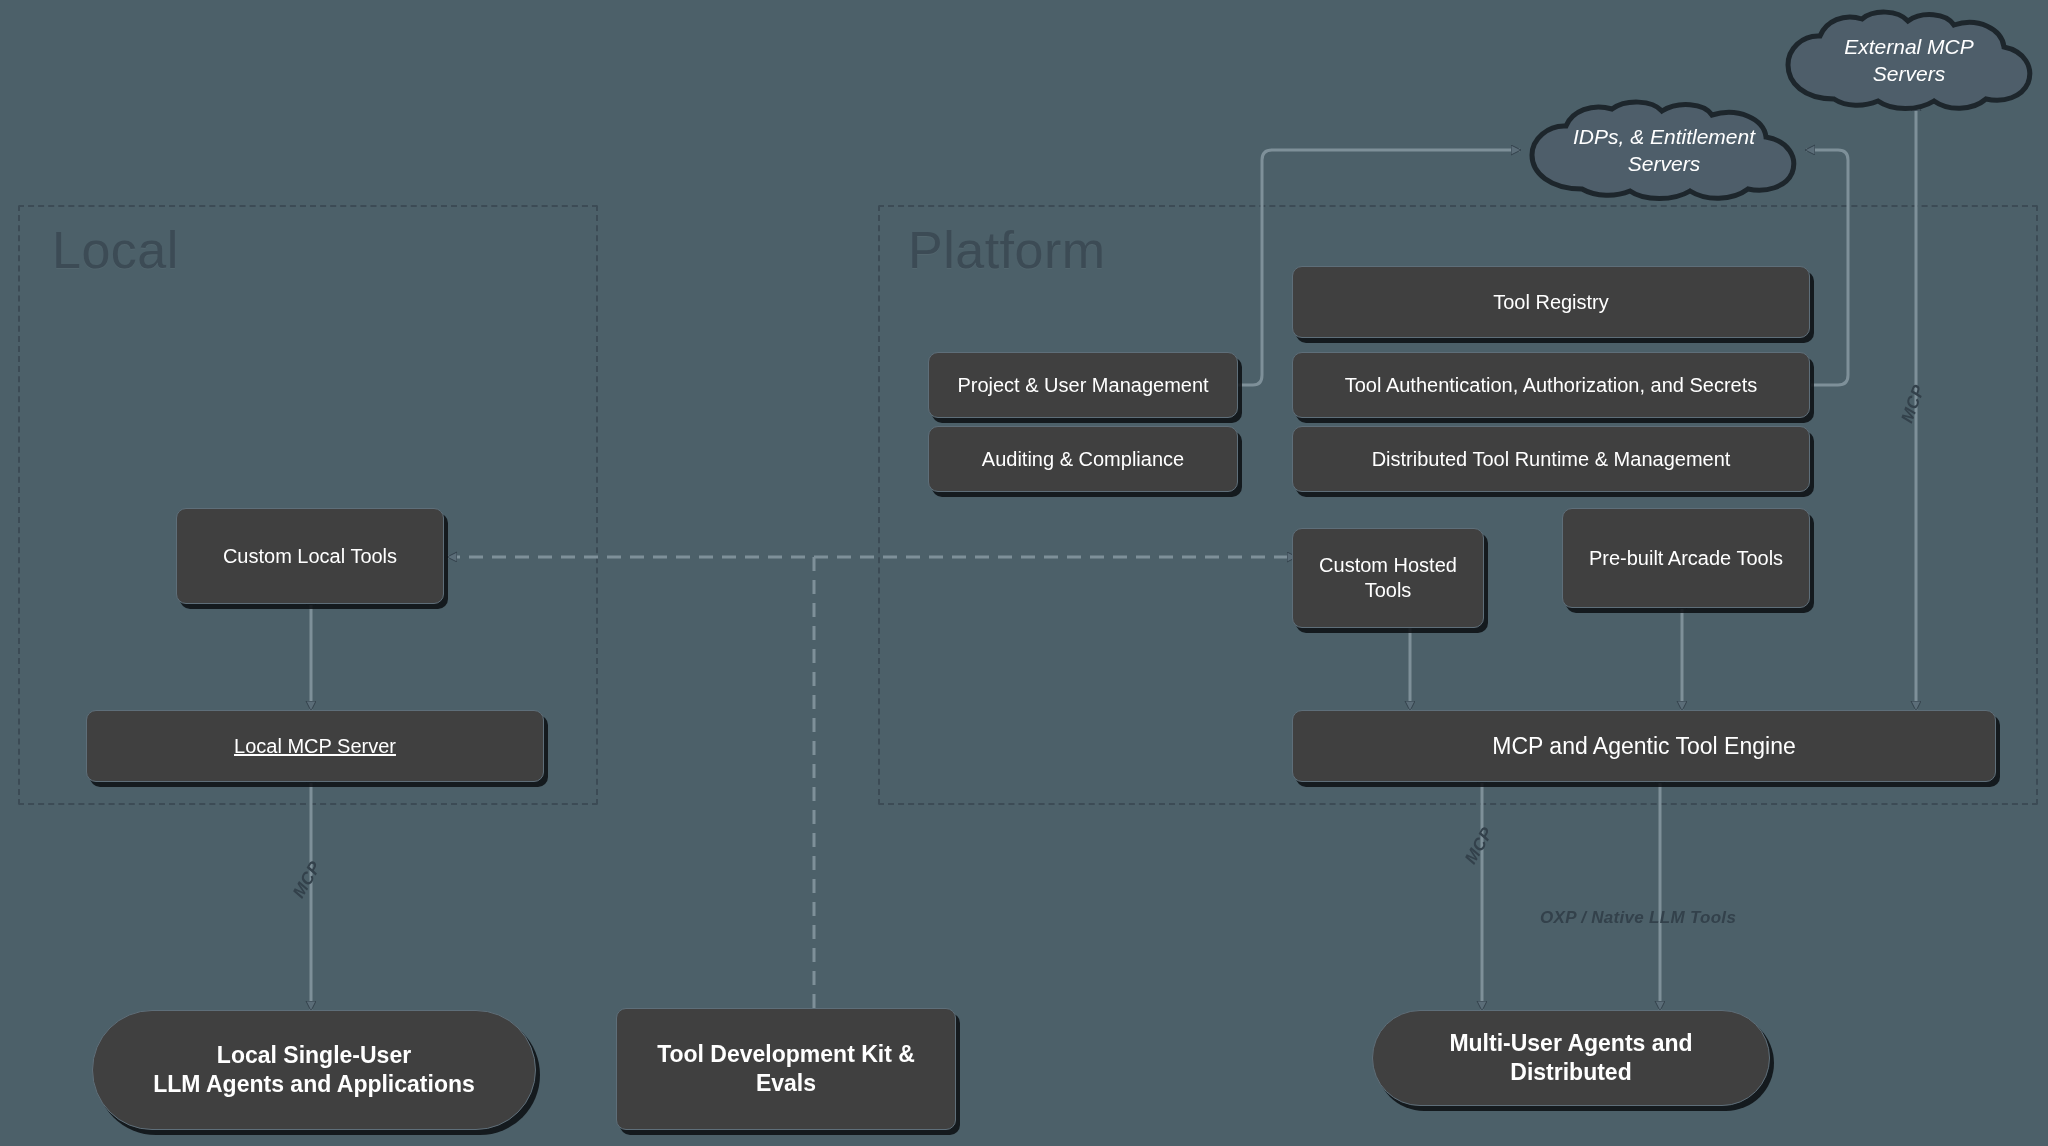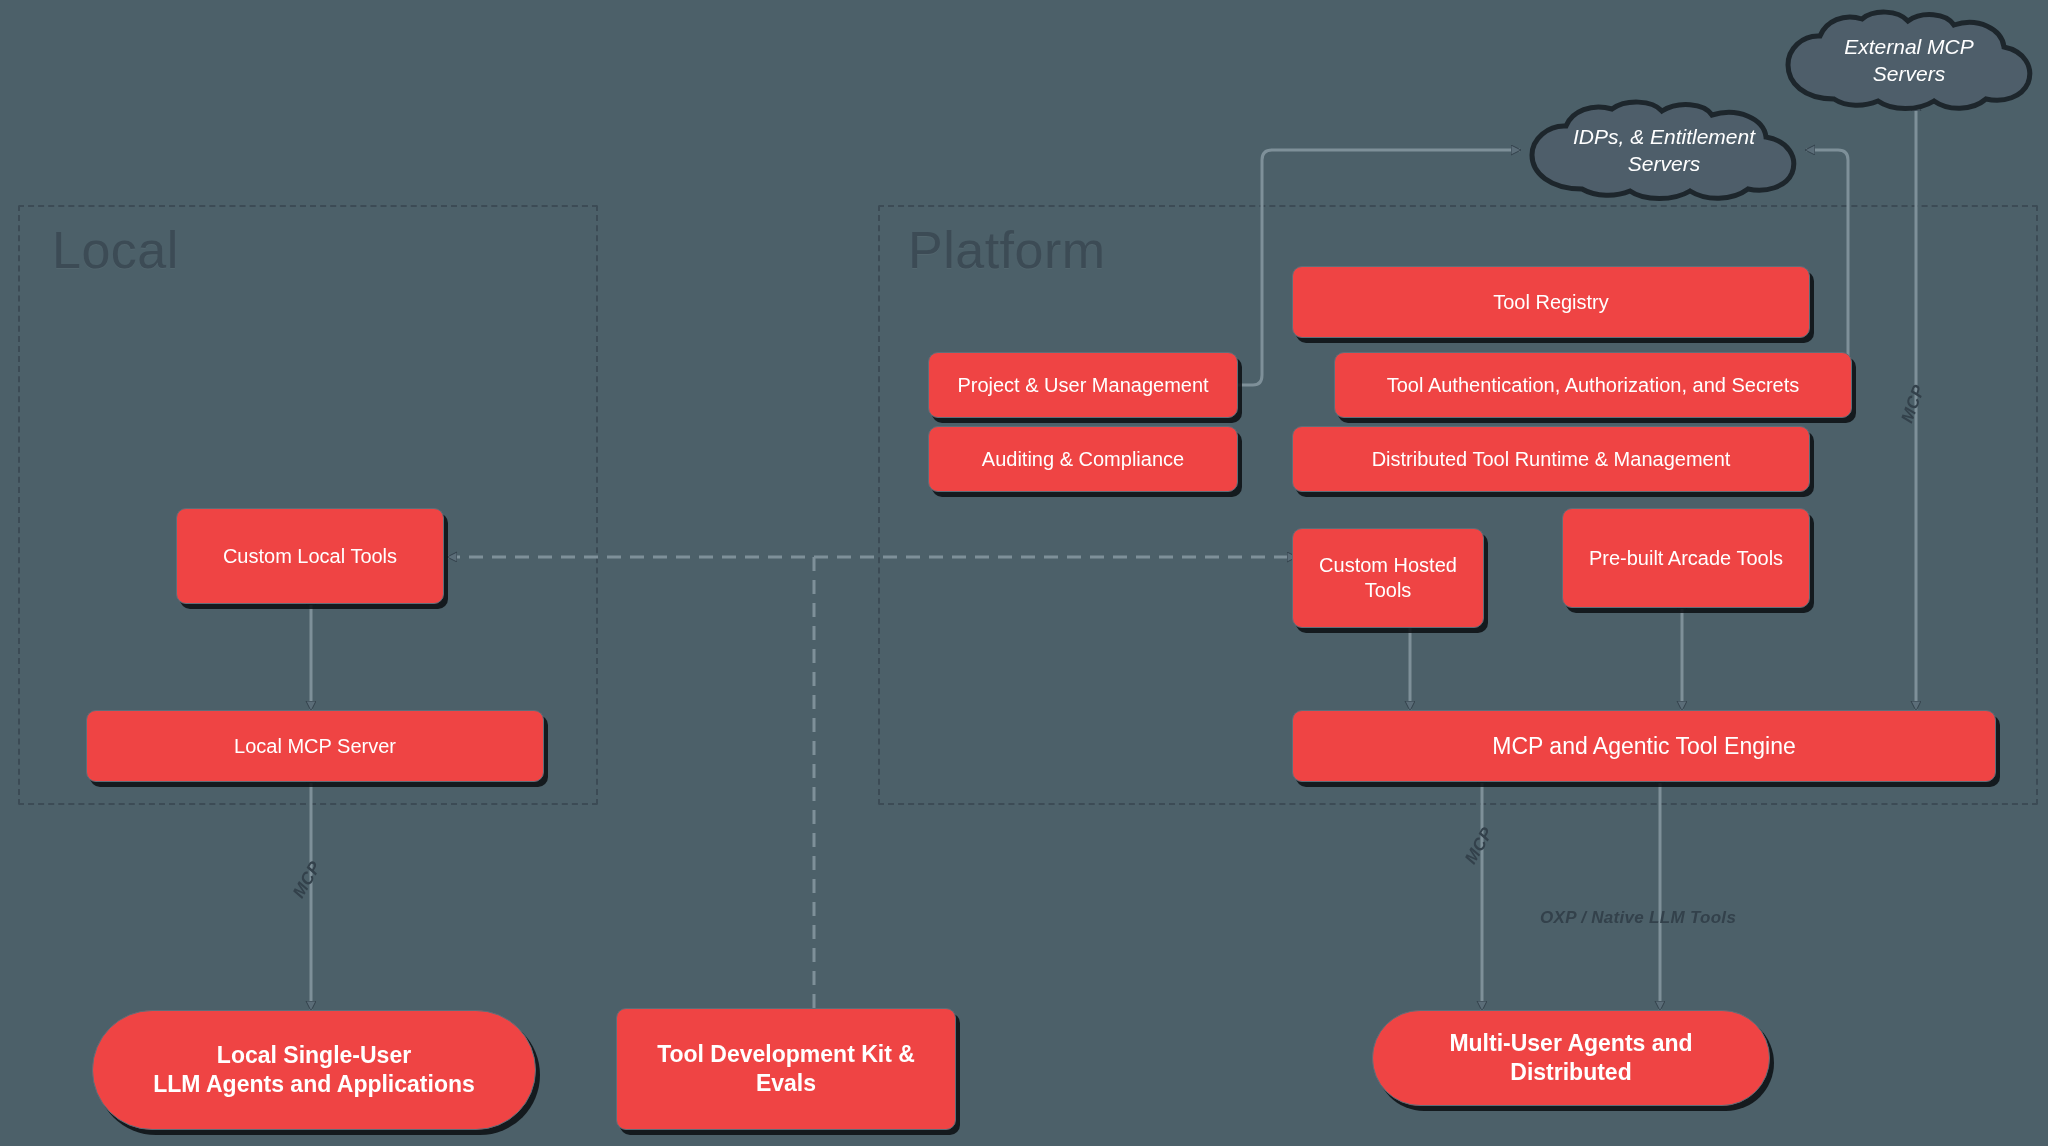--- a/index.html
+++ b/index.html
@@ -25,21 +25,21 @@
     color:#3c4b55;
     font-size:52px;
     font-weight:400;
     letter-spacing:0.5px;
     white-space:nowrap;
     text-shadow:0 1px 0 rgba(255,255,255,.04);
   }
 
   
   .box{
-    background:#ef4444;
+    background:#404040;
     border:1.5px solid #5e6e79;
     border-radius:10px;
     box-shadow:4px 5px 0 rgba(10,14,18,.85);
     display:flex;align-items:center;justify-content:center;
     text-align:center;
     color:#ffffff;
     font-size:20px;
     line-height:1.25;
     padding:0 12px;
   }
@@ -151,37 +151,37 @@
     <span class="cloud-label">
       <span>IDPs, &amp; Entitlement</span><br>
       <span>Servers</span>
     </span>
   </div>
 
   <div class="node box" style="left:176px;top:508px;width:268px;height:96px;">
     <span>Custom Local Tools</span>
   </div>
 
-  <div class="node box" style="left:86px;top:710px;width:458px;height:72px;">
+  <div class="node box" style="left:86px;top:710px;width:458px;height:72px;text-decoration:underline;">
     <span>Local MCP Server</span>
   </div>
 
   <div class="node box" style="left:928px;top:352px;width:310px;height:66px;">
     <span>Project &amp; User Management</span>
   </div>
 
   <div class="node box" style="left:928px;top:426px;width:310px;height:66px;">
     <span>Auditing &amp; Compliance</span>
   </div>
 
   <div class="node box" style="left:1292px;top:266px;width:518px;height:72px;">
     <span>Tool Registry</span>
   </div>
 
-  <div class="node box" style="left:1292px;top:352px;width:518px;height:66px;margin-left:42px;">
+  <div class="node box" style="left:1292px;top:352px;width:518px;height:66px;">
     <span>Tool Authentication, Authorization, and Secrets</span>
   </div>
 
   <div class="node box" style="left:1292px;top:426px;width:518px;height:66px;">
     <span>Distributed Tool Runtime &amp; Management</span>
   </div>
 
   <div class="node box" style="left:1292px;top:528px;width:192px;height:100px;">
     <span>Custom Hosted Tools</span>
   </div>

